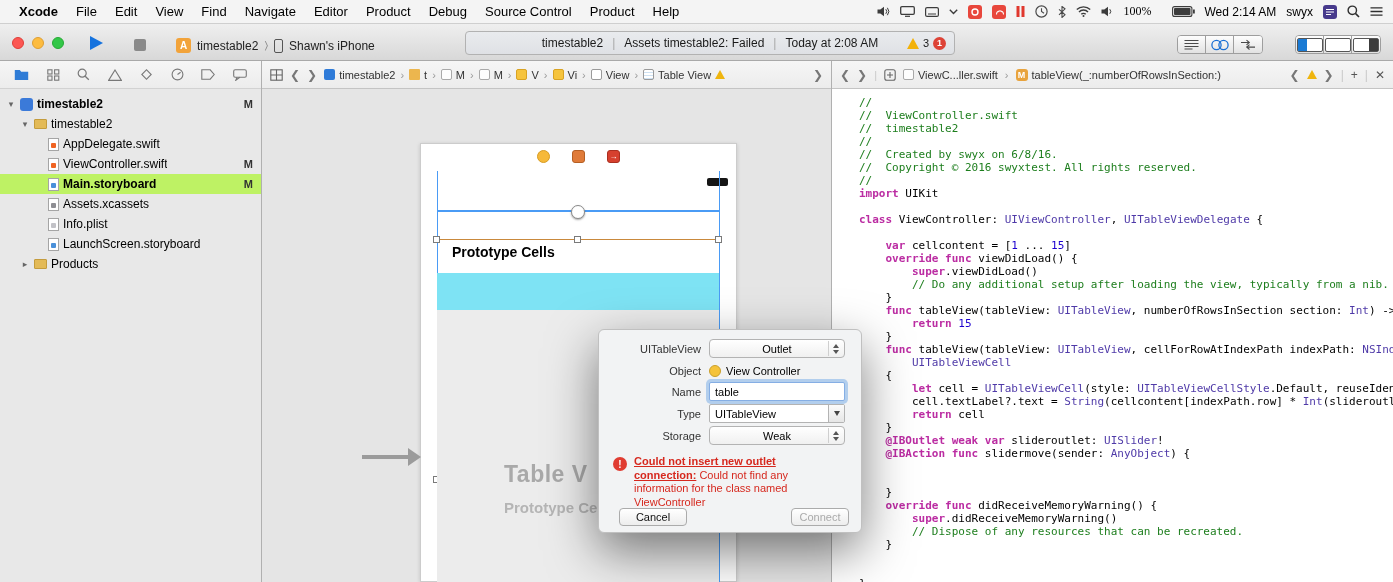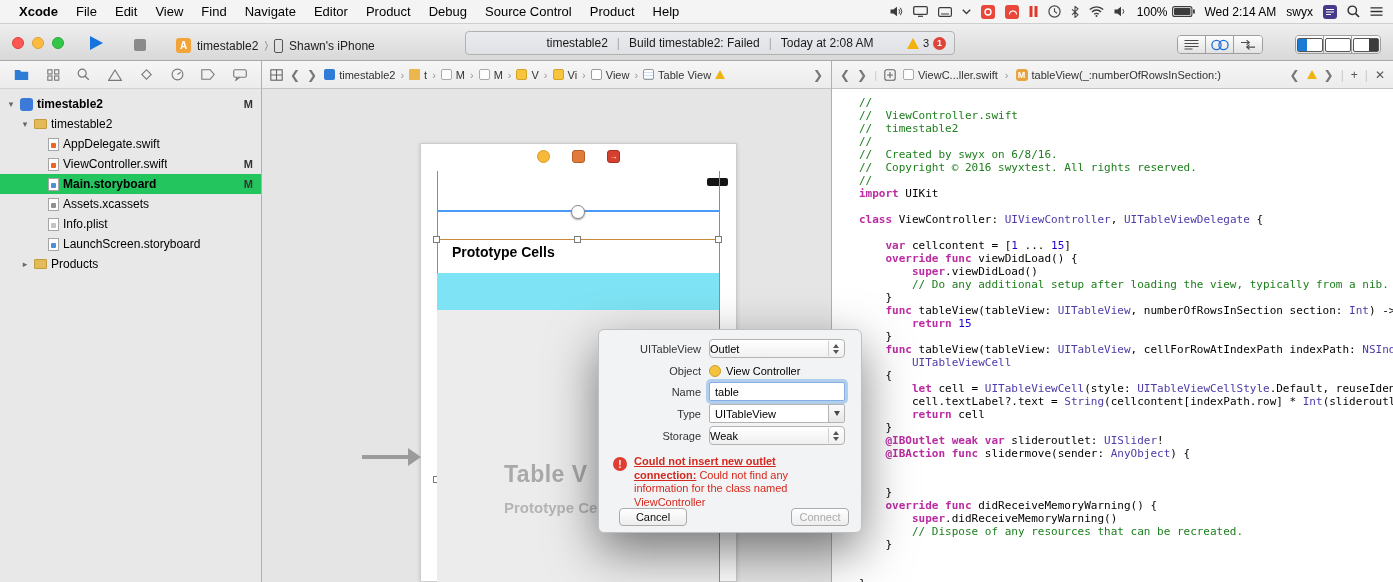--- a/index.html
+++ b/index.html
@@ -8,21 +8,21 @@
 .screen{position:relative;width:1393px;height:582px;overflow:hidden;background:#fff;}
 
 
 .menubar{position:absolute;left:0;top:0;width:100%;height:24px;background:#f4f4f4;border-bottom:1px solid #cfcfcf;display:flex;align-items:center;justify-content:space-between;padding:0 10px;font-size:13px;}
 .mb-left{display:flex;align-items:center;}
 .mb-item{padding:0 9px;white-space:nowrap;}
 .mb-bold{font-weight:bold;}
 .mb-right{display:flex;align-items:center;gap:10px;font-size:12px;white-space:nowrap;}
 .mb-icons{display:flex;align-items:center;gap:10px;}
 .icon-svg{display:inline-flex;align-items:center;vertical-align:middle;line-height:0;}
-.mb-batt{display:flex;align-items:center;gap:4px;}
+.mb-batt{display:flex;align-items:center;gap:20px;font-family:Liberation Serif, serif;}
 
 
 .toolbar{position:absolute;left:0;top:24px;width:100%;height:37px;background:linear-gradient(#efefef,#d8d8d8);border-bottom:1px solid #a9a9a9;}
 .traffic{position:absolute;left:12px;top:13px;display:flex;gap:8px;}
 .tl{width:12px;height:12px;border-radius:50%;}
 .tl-red{background:#fc5753;border:1px solid #df3e38;}
 .tl-yellow{background:#fdbc40;border:1px solid #de9f34;}
 .tl-green{background:#33c748;border:1px solid #27aa35;}
 .run-btn{position:absolute;left:90px;top:12px;width:0;height:0;border-left:13px solid #1673de;border-top:7px solid transparent;border-bottom:7px solid transparent;}
 .stop-btn{position:absolute;left:134px;top:15px;width:12px;height:12px;background:#8a8a8a;border-radius:2px;}
@@ -41,21 +41,21 @@
 .panel-seg{position:absolute;right:12px;top:11px;display:flex;border:1px solid #9e9e9e;border-radius:4px;overflow:hidden;}
 .pt{position:relative;width:26px;height:14px;border:1px solid #555;border-radius:2px;background:#fff;}
 .pt-fill-left{position:absolute;left:0;top:0;bottom:0;width:9px;background:#1a7ad4;}
 .pt-fill-right{position:absolute;right:0;top:0;bottom:0;width:9px;background:#3c3c3c;}
 
 
 .navigator{position:absolute;left:0;top:61px;width:262px;bottom:0;background:#e8e8e8;border-right:1px solid #b0b0b0;}
 .nav-tabs{height:28px;display:flex;align-items:center;justify-content:space-between;padding:0 14px;background:linear-gradient(#f6f6f6,#ececec);border-bottom:1px solid #d2d2d2;}
 .file-tree{padding-top:5px;font-size:12px;}
 .tree-row{height:20px;display:flex;align-items:center;gap:4px;padding-right:8px;white-space:nowrap;}
-.tree-row.selected{background:#22c55e;align-items:center;}
+.tree-row.selected{background:#bef264;align-items:center;}
 .disc{width:10px;color:#666;font-size:9px;text-align:center;flex:none;}
 .fi{width:11px;height:13px;background:#fff;border:1px solid #a5a5a5;position:relative;flex:none;}
 .fi-project{width:13px;height:13px;background:#3b7ad9;border:none;border-radius:3px;}
 .fi-folder{width:13px;height:10px;background:#e3ba57;border:1px solid #c49c3d;border-radius:1px;}
 .fi::after{content:"";position:absolute;left:2px;top:4px;width:5px;height:5px;border-radius:1px;}
 .fi-project::after,.fi-folder::after{display:none;}
 .fi-swift::after{background:#f06423;}
 .fi-storyboard::after{background:#4a90d9;}
 .fi-assets::after{background:#8e8e93;}
 .fi-plist::after{background:#c2c2c7;}
@@ -109,21 +109,21 @@
 .tok-p{color:#000;}
 .tok-c{color:#1d7e1d;}
 .tok-k{color:#bb2ca2;font-weight:bold;}
 .tok-t{color:#4f3aa8;}
 .tok-n{color:#1c00cf;}
 
 
 .popover{position:absolute;left:598px;top:329px;width:264px;height:204px;background:#f2f3f4;border:1px solid #c0c0c0;border-radius:6px;box-shadow:0 18px 50px rgba(0,0,0,.5);z-index:100;font-size:11px;}
 .pp-row{position:absolute;left:10px;right:12px;height:19px;display:flex;align-items:center;}
 .pp-label{width:100px;text-align:right;color:#333;padding-right:8px;flex:none;}
-.pp-popup{width:136px;height:19px;background:linear-gradient(#fff,#f0f0f0);border:1px solid #b3b3b3;border-radius:4px;display:flex;align-items:center;padding-left:0;position:relative;}
+.pp-popup{width:136px;height:19px;background:linear-gradient(#fff,#f0f0f0);border:1px solid #b3b3b3;border-radius:4px;display:flex;align-items:center;padding-left:0;position:relative;justify-content:center;}
 .stepper{position:absolute;right:1px;top:1px;bottom:1px;width:15px;border-left:1px solid #cfcfcf;display:flex;flex-direction:column;align-items:center;justify-content:center;gap:2px;}
 .t-up{width:0;height:0;border-left:3px solid transparent;border-right:3px solid transparent;border-bottom:4px solid #555;}
 .t-dn{width:0;height:0;border-left:3px solid transparent;border-right:3px solid transparent;border-top:4px solid #555;}
 .pp-object{display:flex;align-items:center;gap:5px;}
 .obj-icon{width:12px;height:12px;border-radius:50%;background:#f5c33b;border:1px solid #caa02c;flex:none;}
 .pp-field{width:136px;height:19px;background:#fff;border:1px solid #85aee4;box-shadow:0 0 0 3px rgba(125,174,232,.55);border-radius:2px;display:flex;align-items:center;padding-left:5px;}
 .pp-combo{width:136px;height:19px;background:#fff;border:1px solid #b3b3b3;border-radius:2px;display:flex;align-items:center;padding-left:5px;position:relative;}
 .combo-btn{position:absolute;right:0;top:0;bottom:0;width:16px;background:linear-gradient(#fbfbfb,#e6e6e6);border-left:1px solid #b3b3b3;display:flex;align-items:center;justify-content:center;}
 .t-dn2{width:0;height:0;border-left:3.5px solid transparent;border-right:3.5px solid transparent;border-top:5px solid #444;}
 .pp-error{position:absolute;left:14px;top:125px;right:10px;display:flex;gap:7px;}
@@ -268,21 +268,21 @@
     <div class="scheme">
       <span class="scheme-icon">A</span>
       <span>timestable2</span>
       <span class="sep-chev">〉</span>
       <span class="phone-icon"></span>
       <span>Shawn's iPhone</span>
     </div>
     <div class="activity">
       <span>timestable2</span>
       <span class="act-sep">|</span>
-      <span>Build timestable2: Failed</span>
+      <span>Assets timestable2: Failed</span>
       <span class="act-sep">|</span>
       <span>Today at 2:08 AM</span>
       <span class="act-badges">
         <span class="warn-tri"></span>
         <span>3</span>
         <span class="err-circ">
             <span>1</span>
           </span>
       </span>
     </div>

